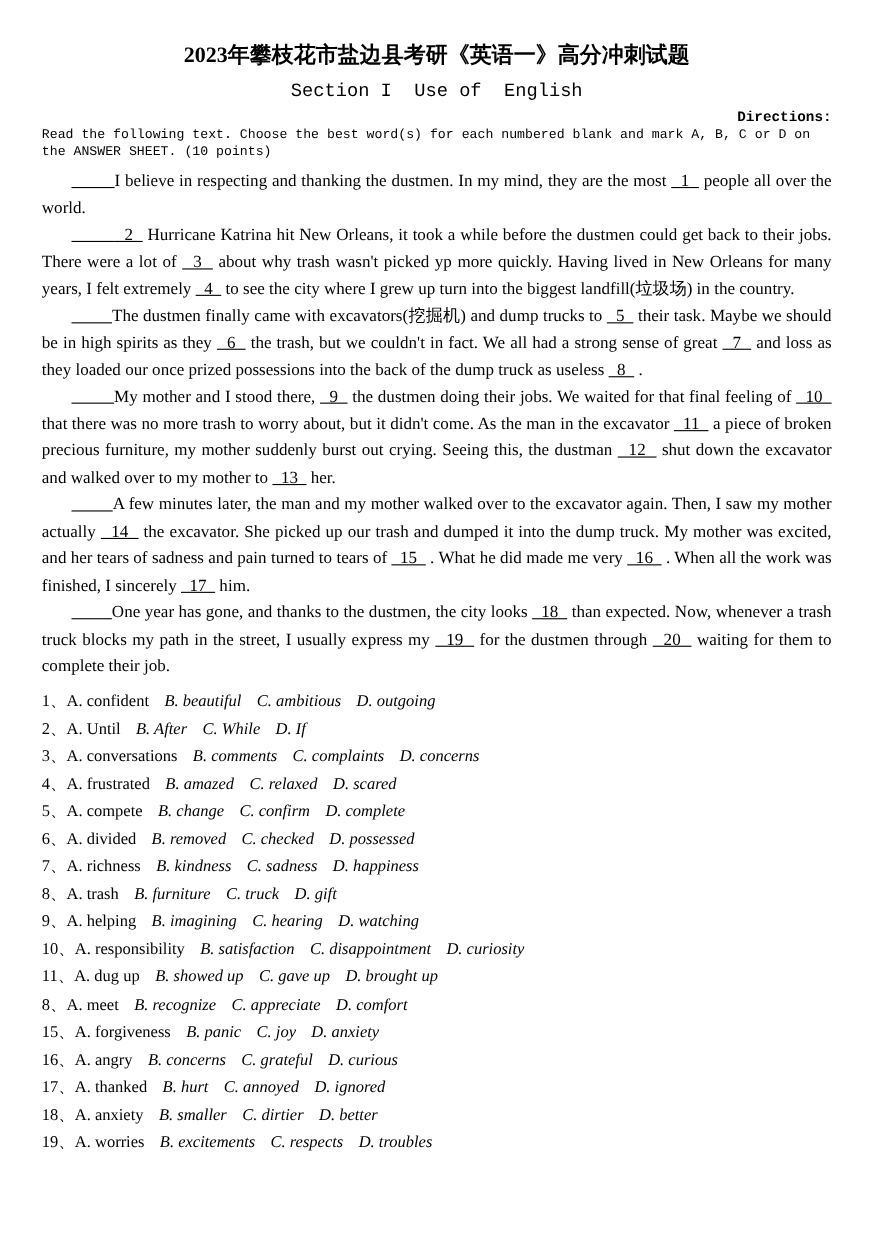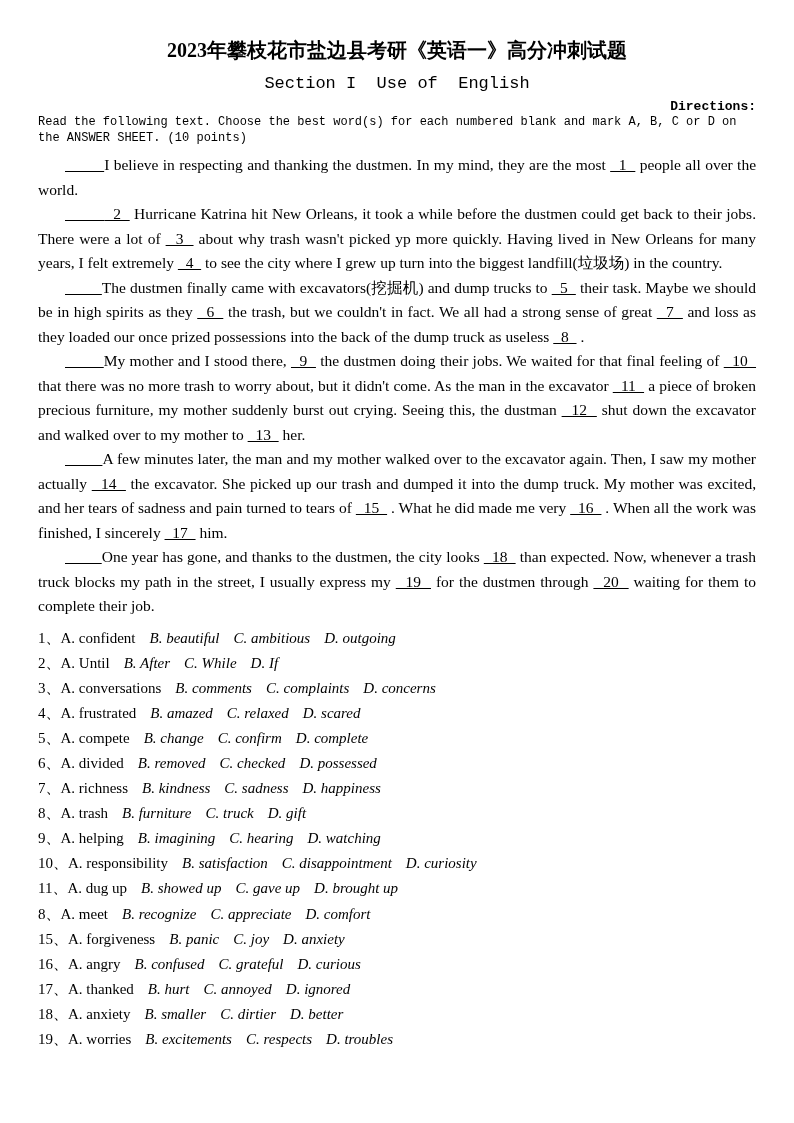--- a/index.html
+++ b/index.html
@@ -90,18 +90,18 @@
       <div class="question"><span class="qlabel">4、</span><span class="opt">A. frustrated</span><span class="opt">B. amazed</span><span class="opt">C. relaxed</span><span class="opt">D. scared</span></div>
       <div class="question"><span class="qlabel">5、</span><span class="opt">A. compete</span><span class="opt">B. change</span><span class="opt">C. confirm</span><span class="opt">D. complete</span></div>
       <div class="question"><span class="qlabel">6、</span><span class="opt">A. divided</span><span class="opt">B. removed</span><span class="opt">C. checked</span><span class="opt">D. possessed</span></div>
       <div class="question"><span class="qlabel">7、</span><span class="opt">A. richness</span><span class="opt">B. kindness</span><span class="opt">C. sadness</span><span class="opt">D. happiness</span></div>
       <div class="question"><span class="qlabel">8、</span><span class="opt">A. trash</span><span class="opt">B. furniture</span><span class="opt">C. truck</span><span class="opt">D. gift</span></div>
       <div class="question"><span class="qlabel">9、</span><span class="opt">A. helping</span><span class="opt">B. imagining</span><span class="opt">C. hearing</span><span class="opt">D. watching</span></div>
       <div class="question"><span class="qlabel">10、</span><span class="opt">A. responsibility</span><span class="opt">B. satisfaction</span><span class="opt">C. disappointment</span><span class="opt">D. curiosity</span></div>
       <div class="question"><span class="qlabel">11、</span><span class="opt">A. dug up</span><span class="opt">B. showed up</span><span class="opt">C. gave up</span><span class="opt">D. brought up</span></div>
       <div class="question"><span class="qlabel">8、</span><span class="opt">A. meet</span><span class="opt">B. recognize</span><span class="opt">C. appreciate</span><span class="opt">D. comfort</span></div>
       <div class="question"><span class="qlabel">15、</span><span class="opt">A. forgiveness</span><span class="opt">B. panic</span><span class="opt">C. joy</span><span class="opt">D. anxiety</span></div>
-      <div class="question"><span class="qlabel">16、</span><span class="opt">A. angry</span><span class="opt">B. confused</span><span class="opt">C. grateful</span><span class="opt">D. curious</span></div>
+      <div class="question"><span class="qlabel">16、</span><span class="opt">A. angry</span><span class="opt">B. concerns</span><span class="opt">C. grateful</span><span class="opt">D. curious</span></div>
       <div class="question"><span class="qlabel">17、</span><span class="opt">A. thanked</span><span class="opt">B. hurt</span><span class="opt">C. annoyed</span><span class="opt">D. ignored</span></div>
       <div class="question"><span class="qlabel">18、</span><span class="opt">A. anxiety</span><span class="opt">B. smaller</span><span class="opt">C. dirtier</span><span class="opt">D. better</span></div>
       <div class="question"><span class="qlabel">19、</span><span class="opt">A. worries</span><span class="opt">B. excitements</span><span class="opt">C. respects</span><span class="opt">D. troubles</span></div>
     </div>
 </div>
 
 </body></html>

